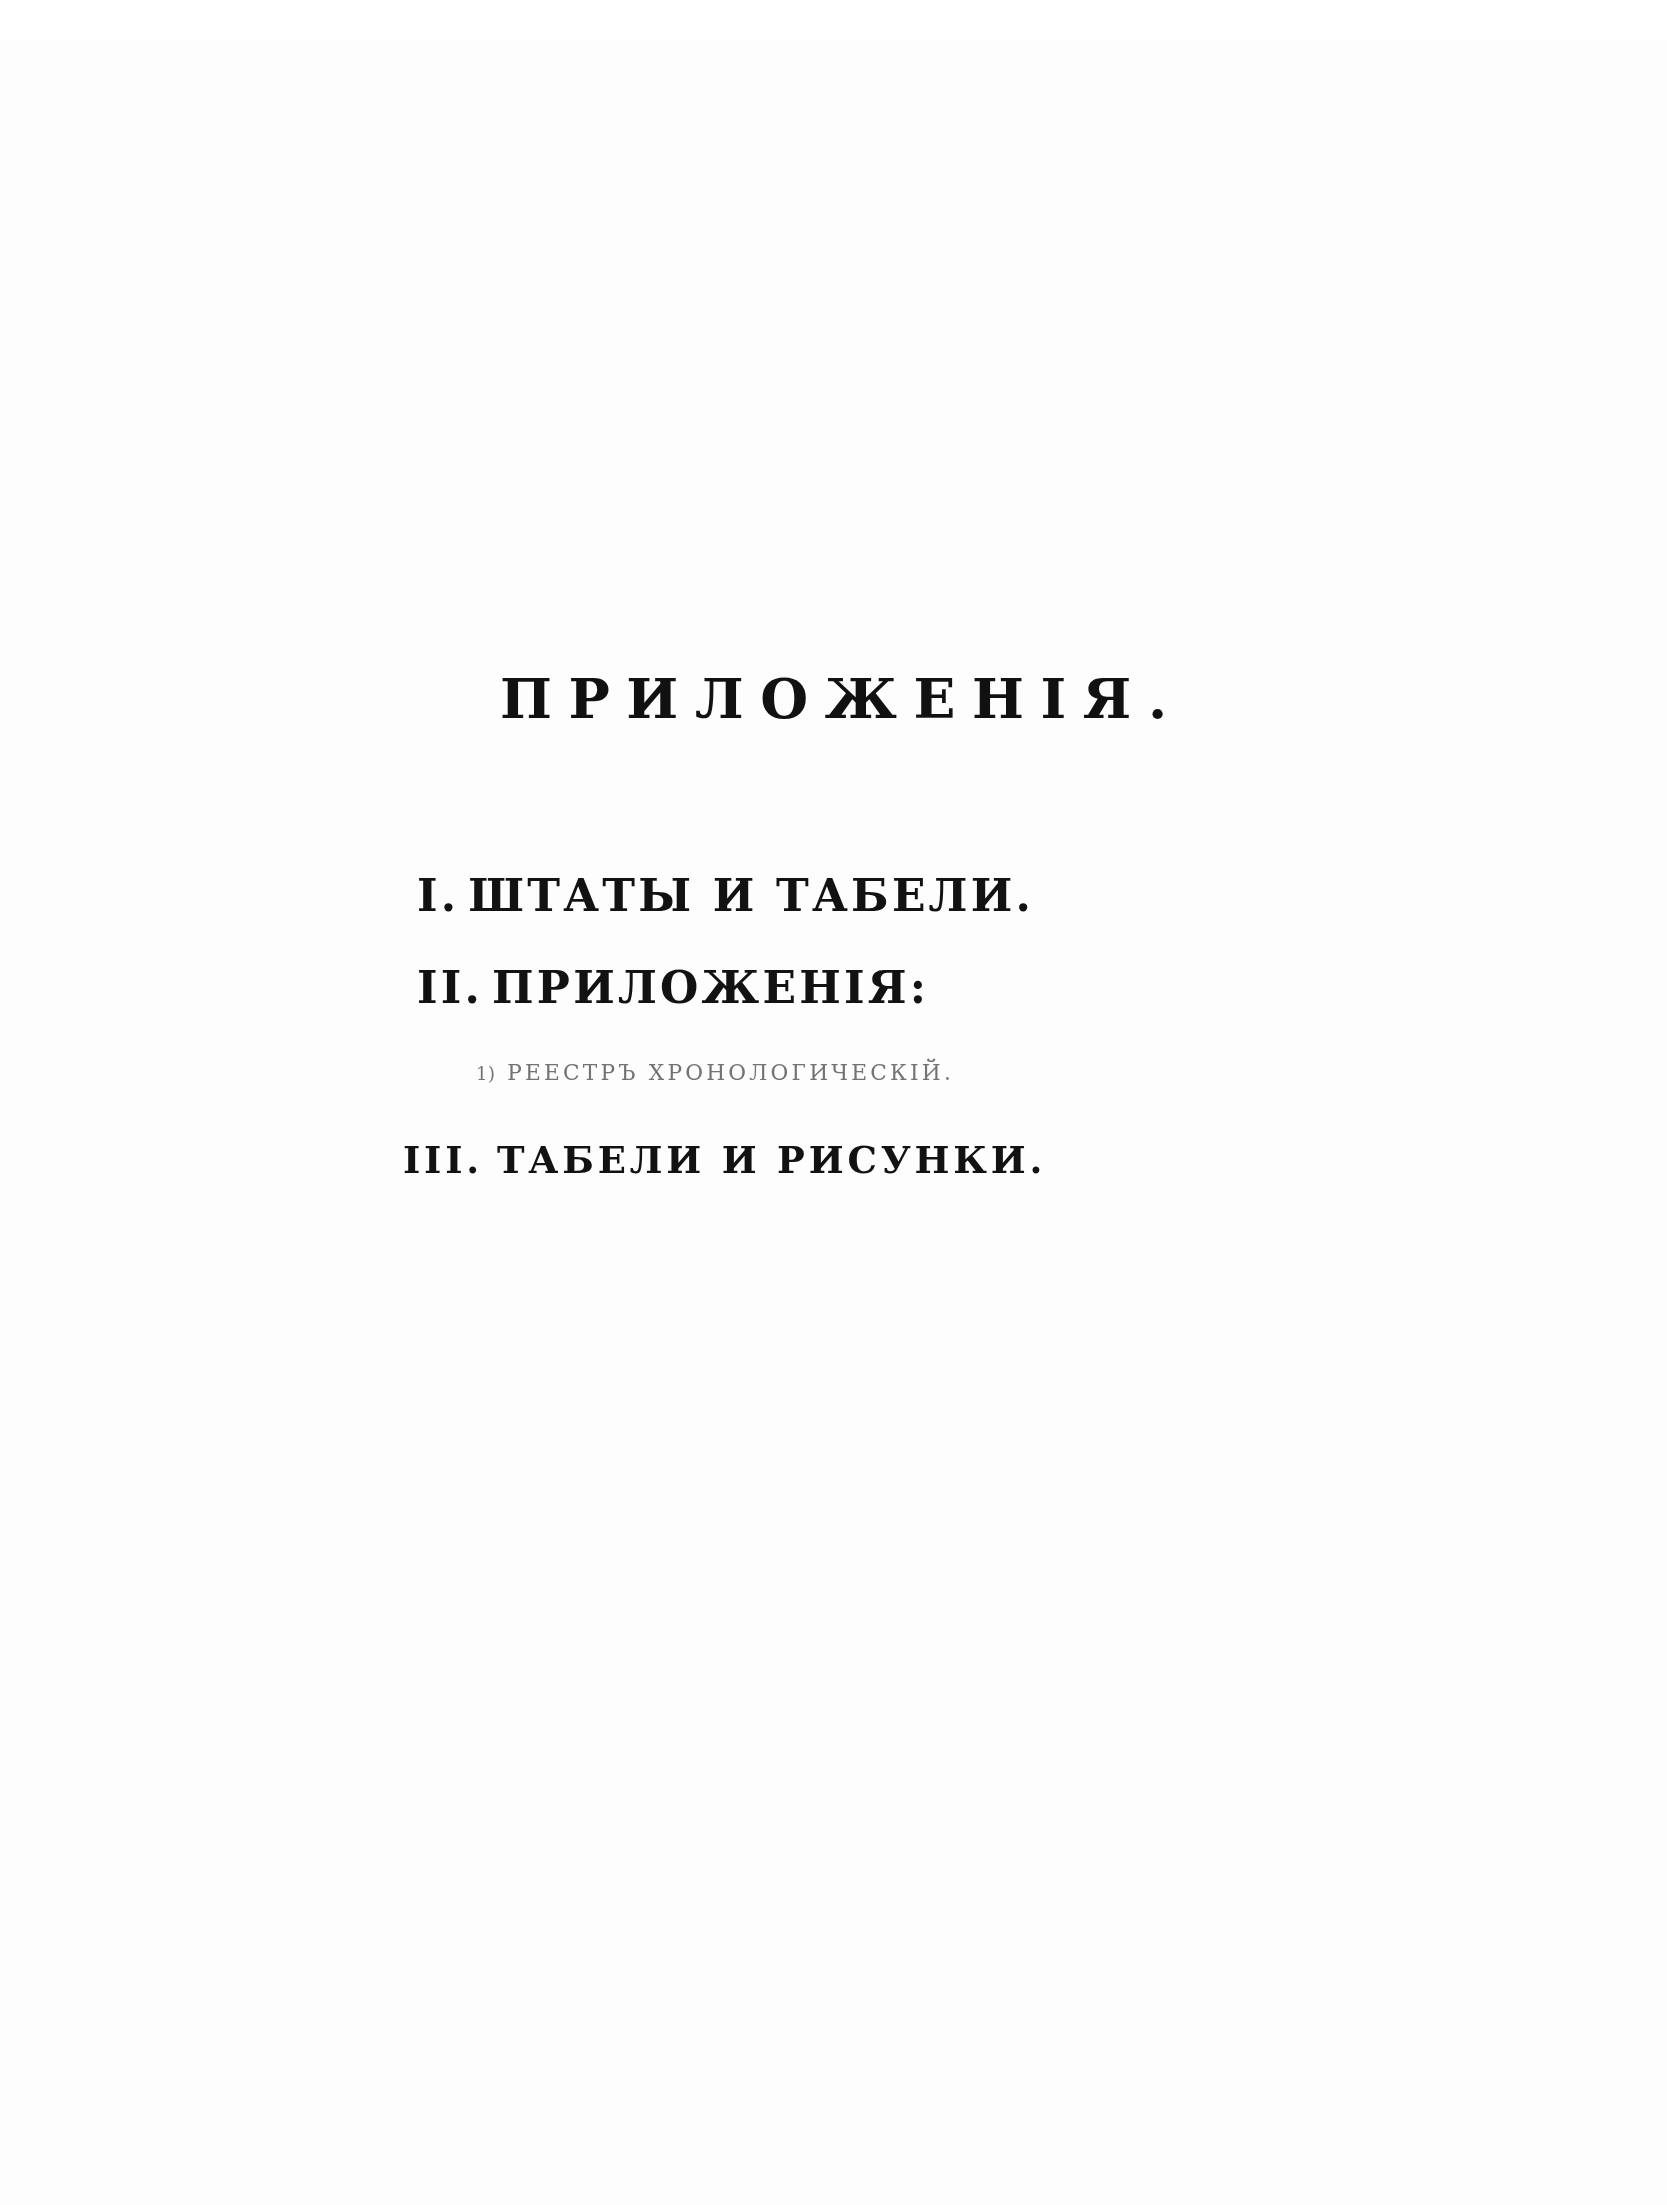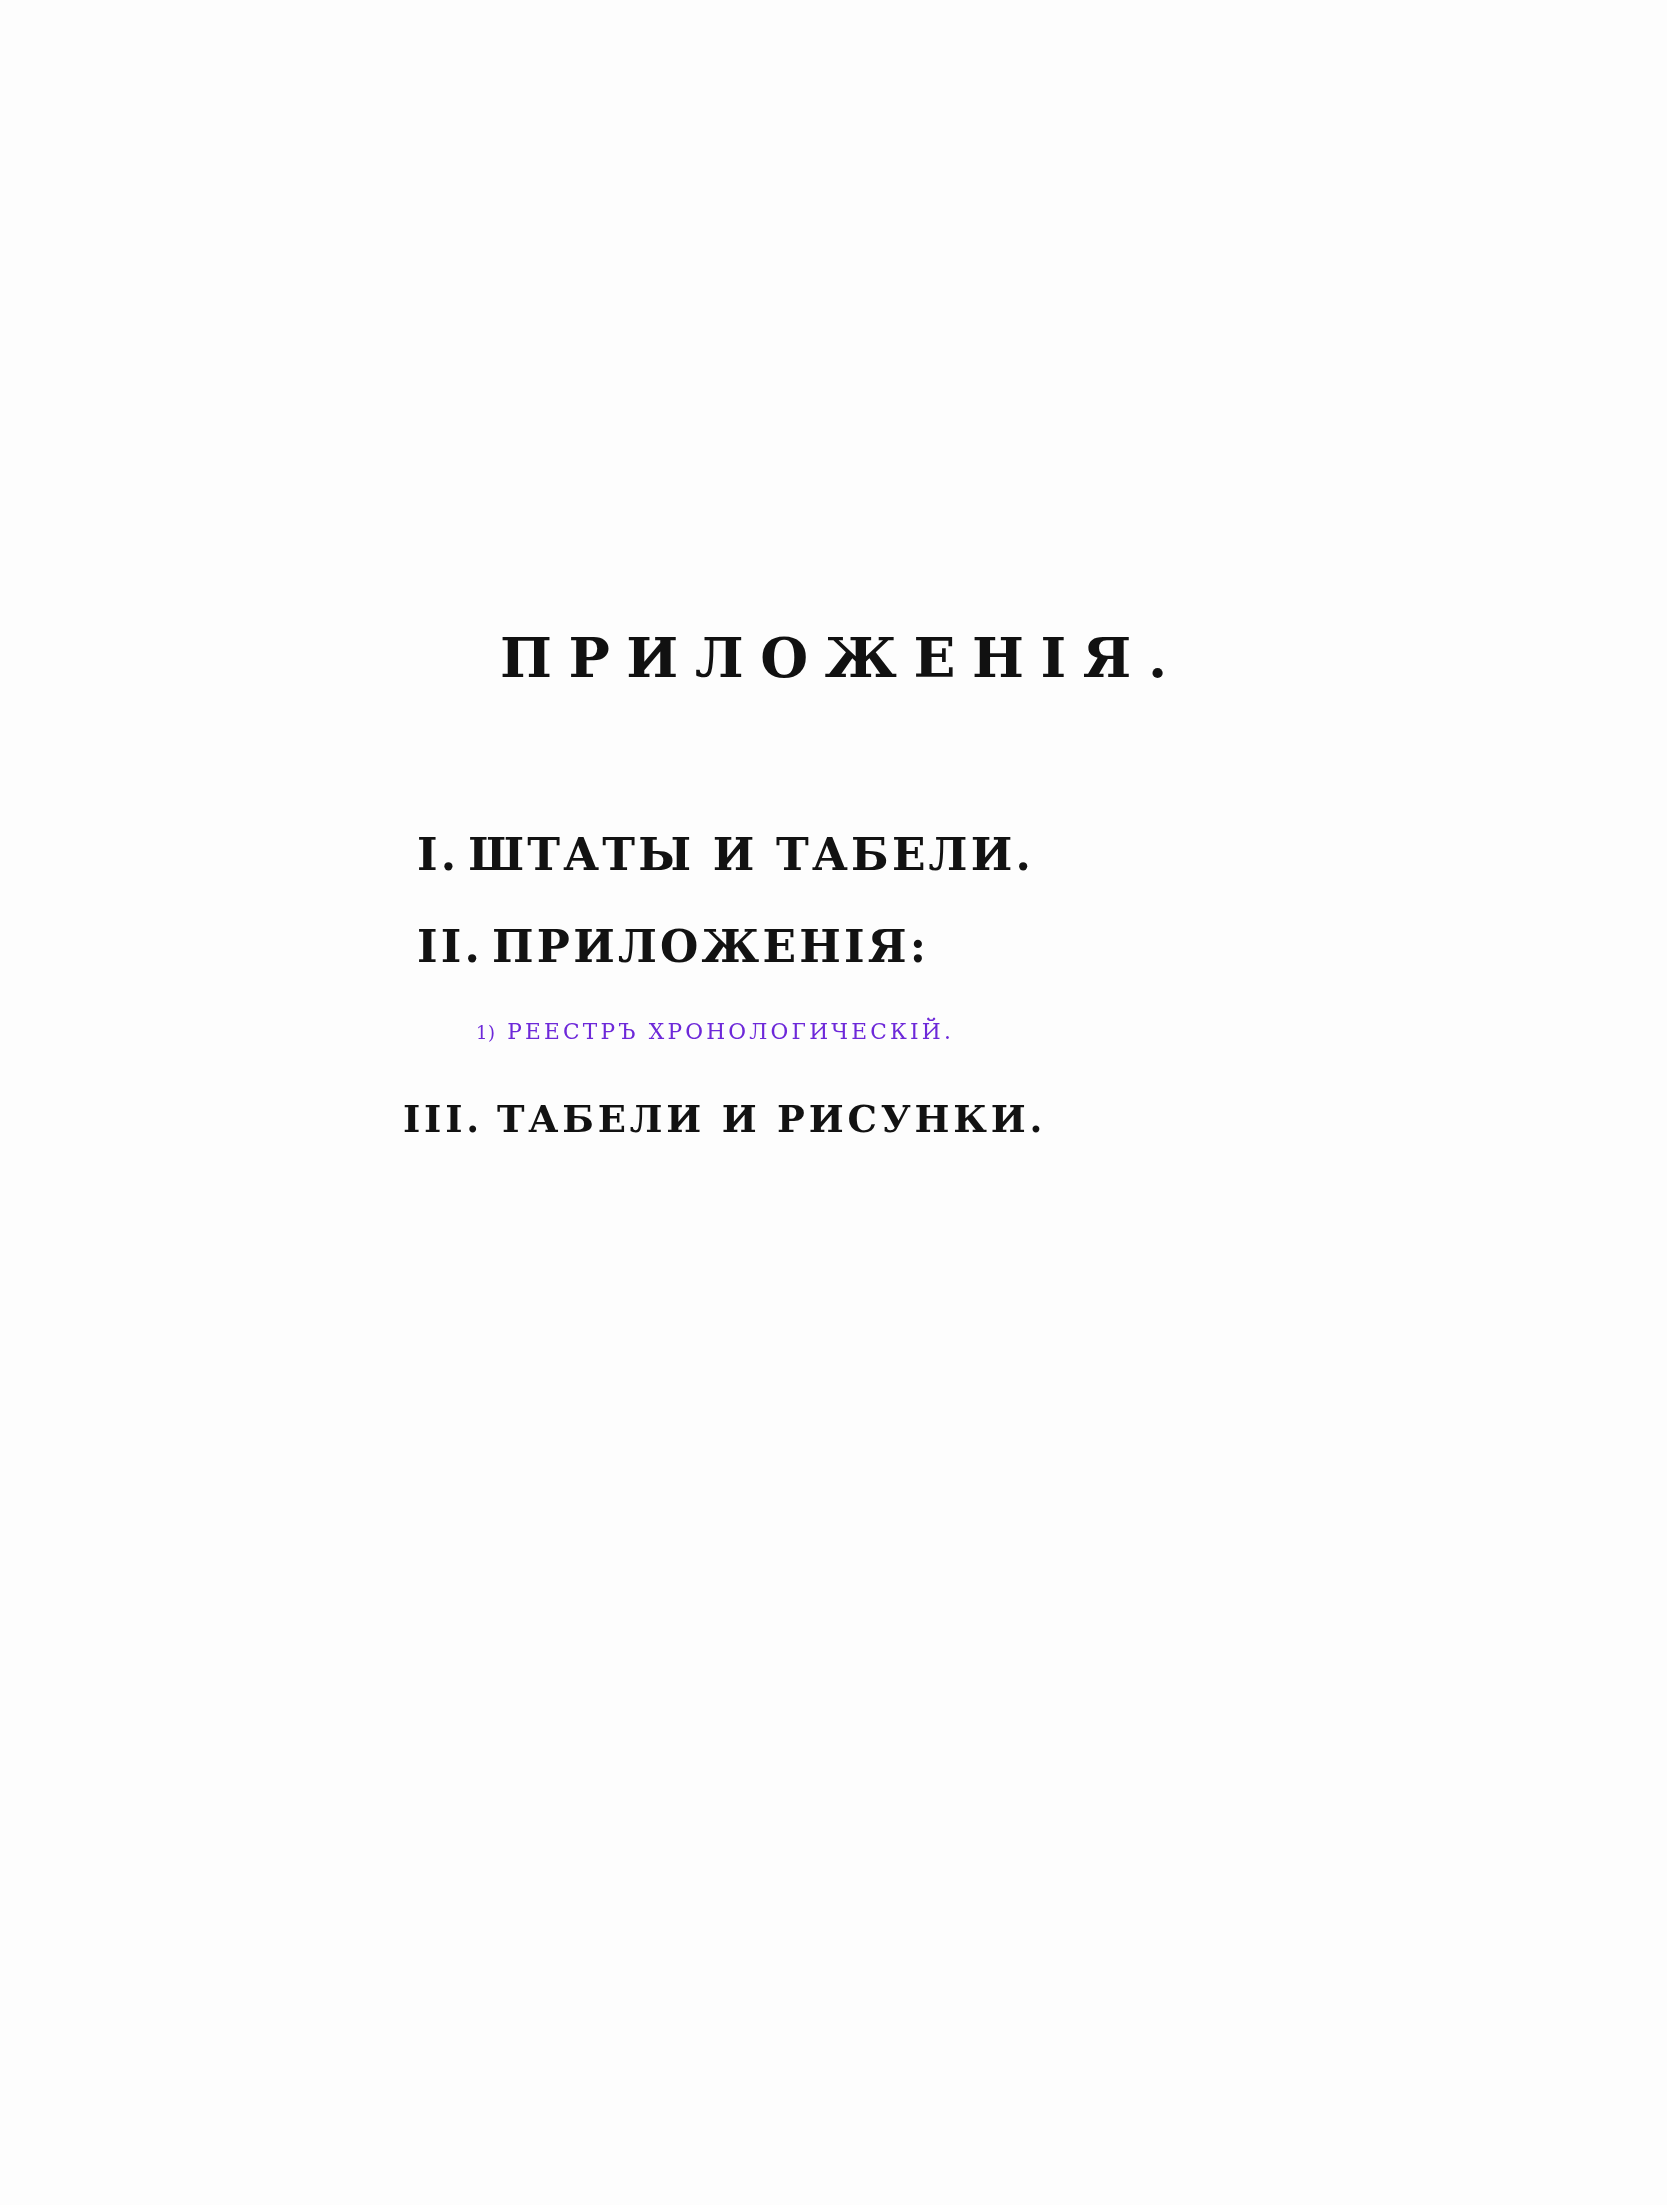--- a/index.html
+++ b/index.html
@@ -13,20 +13,21 @@
     position: relative;
     font-family: "Liberation Serif", serif;
     color: #0d0d0d;
     overflow: hidden;
   }
 
   .page {
     position: absolute;
     inset: 0;
     background: #fdfdfd;
+    margin-top: 41px;
   }
 
   
   .title {
     position: absolute;
     top: 625px;
     left: 0;
     width: 1667px;
     text-align: center;
     font-family: "DejaVu Serif", serif;
@@ -68,21 +69,21 @@
     position: relative;
     top: 6.4px;
     left: 59px;
   }
 
   .sub-item {
     font-family: "DejaVu Serif", serif;
     font-weight: 400;
     font-size: 21.7px;
     letter-spacing: 3.2px;
-    color: #6d28d9;
+    color: #737373;
     white-space: nowrap;
     margin-bottom: 24px;
   }
 
   .sub-item .sub-num {
     font-size: 18px;
     letter-spacing: 0.6px;
     margin-right: 11.5px;
   }
 

